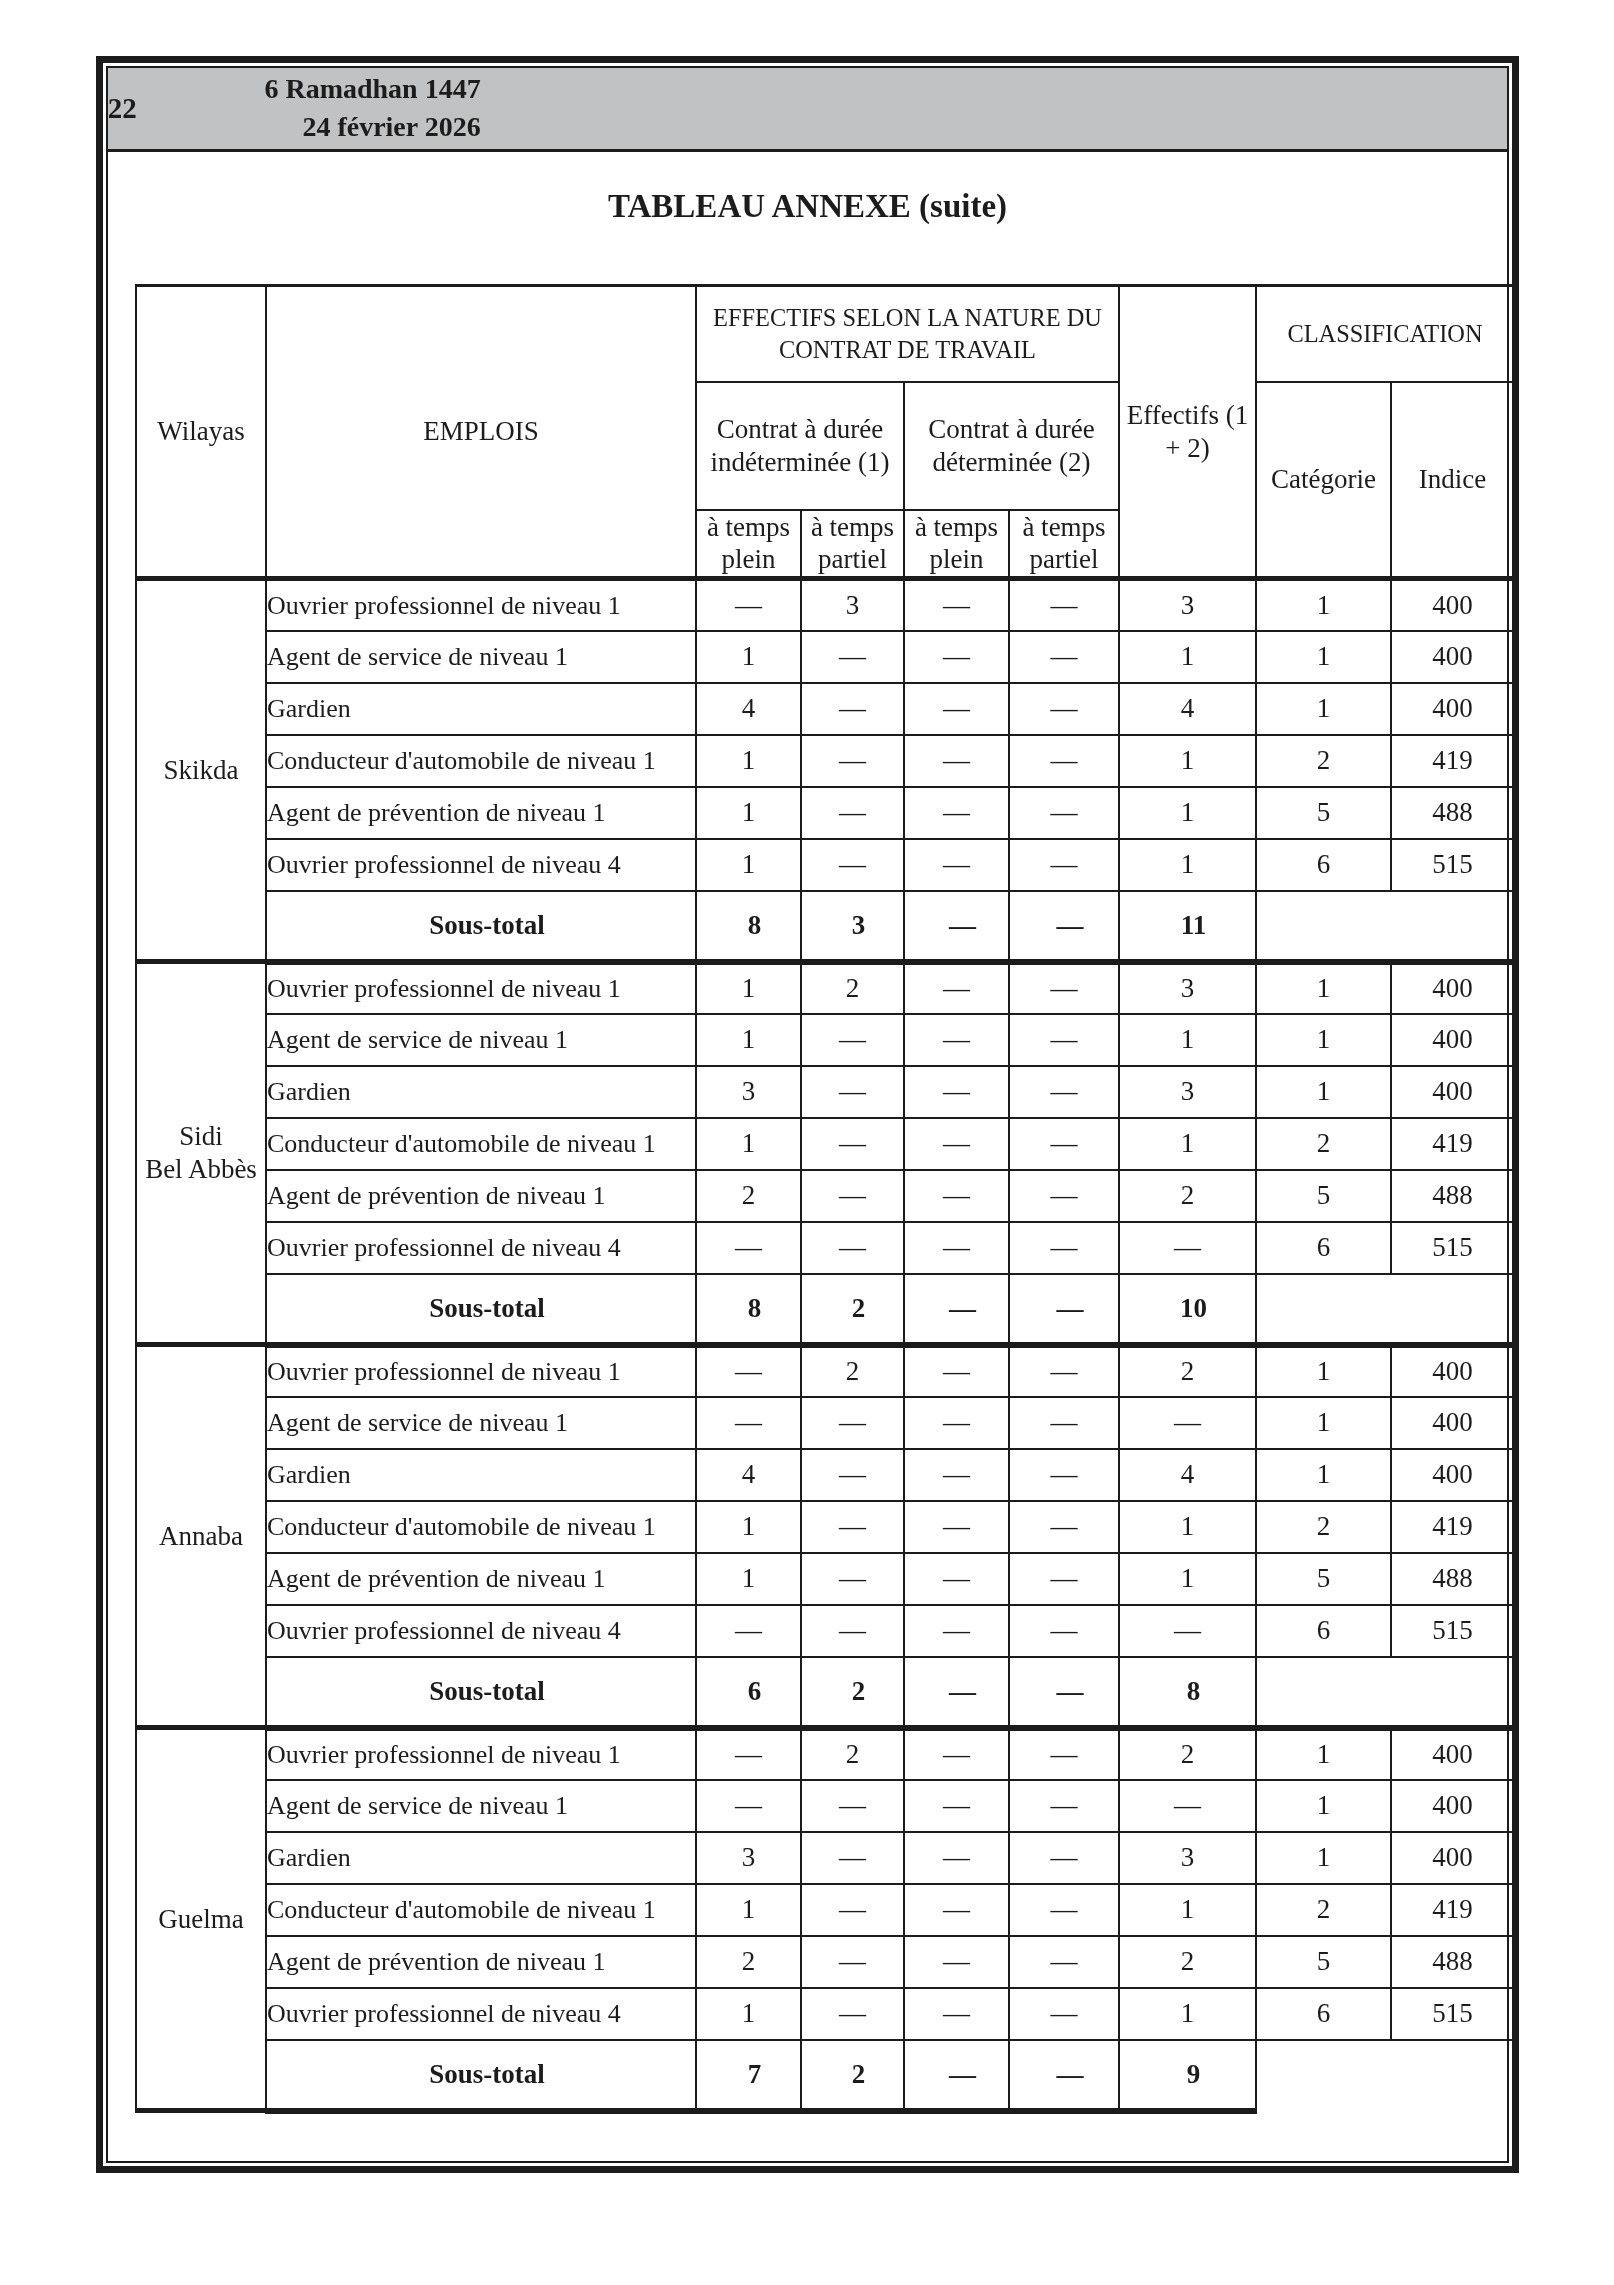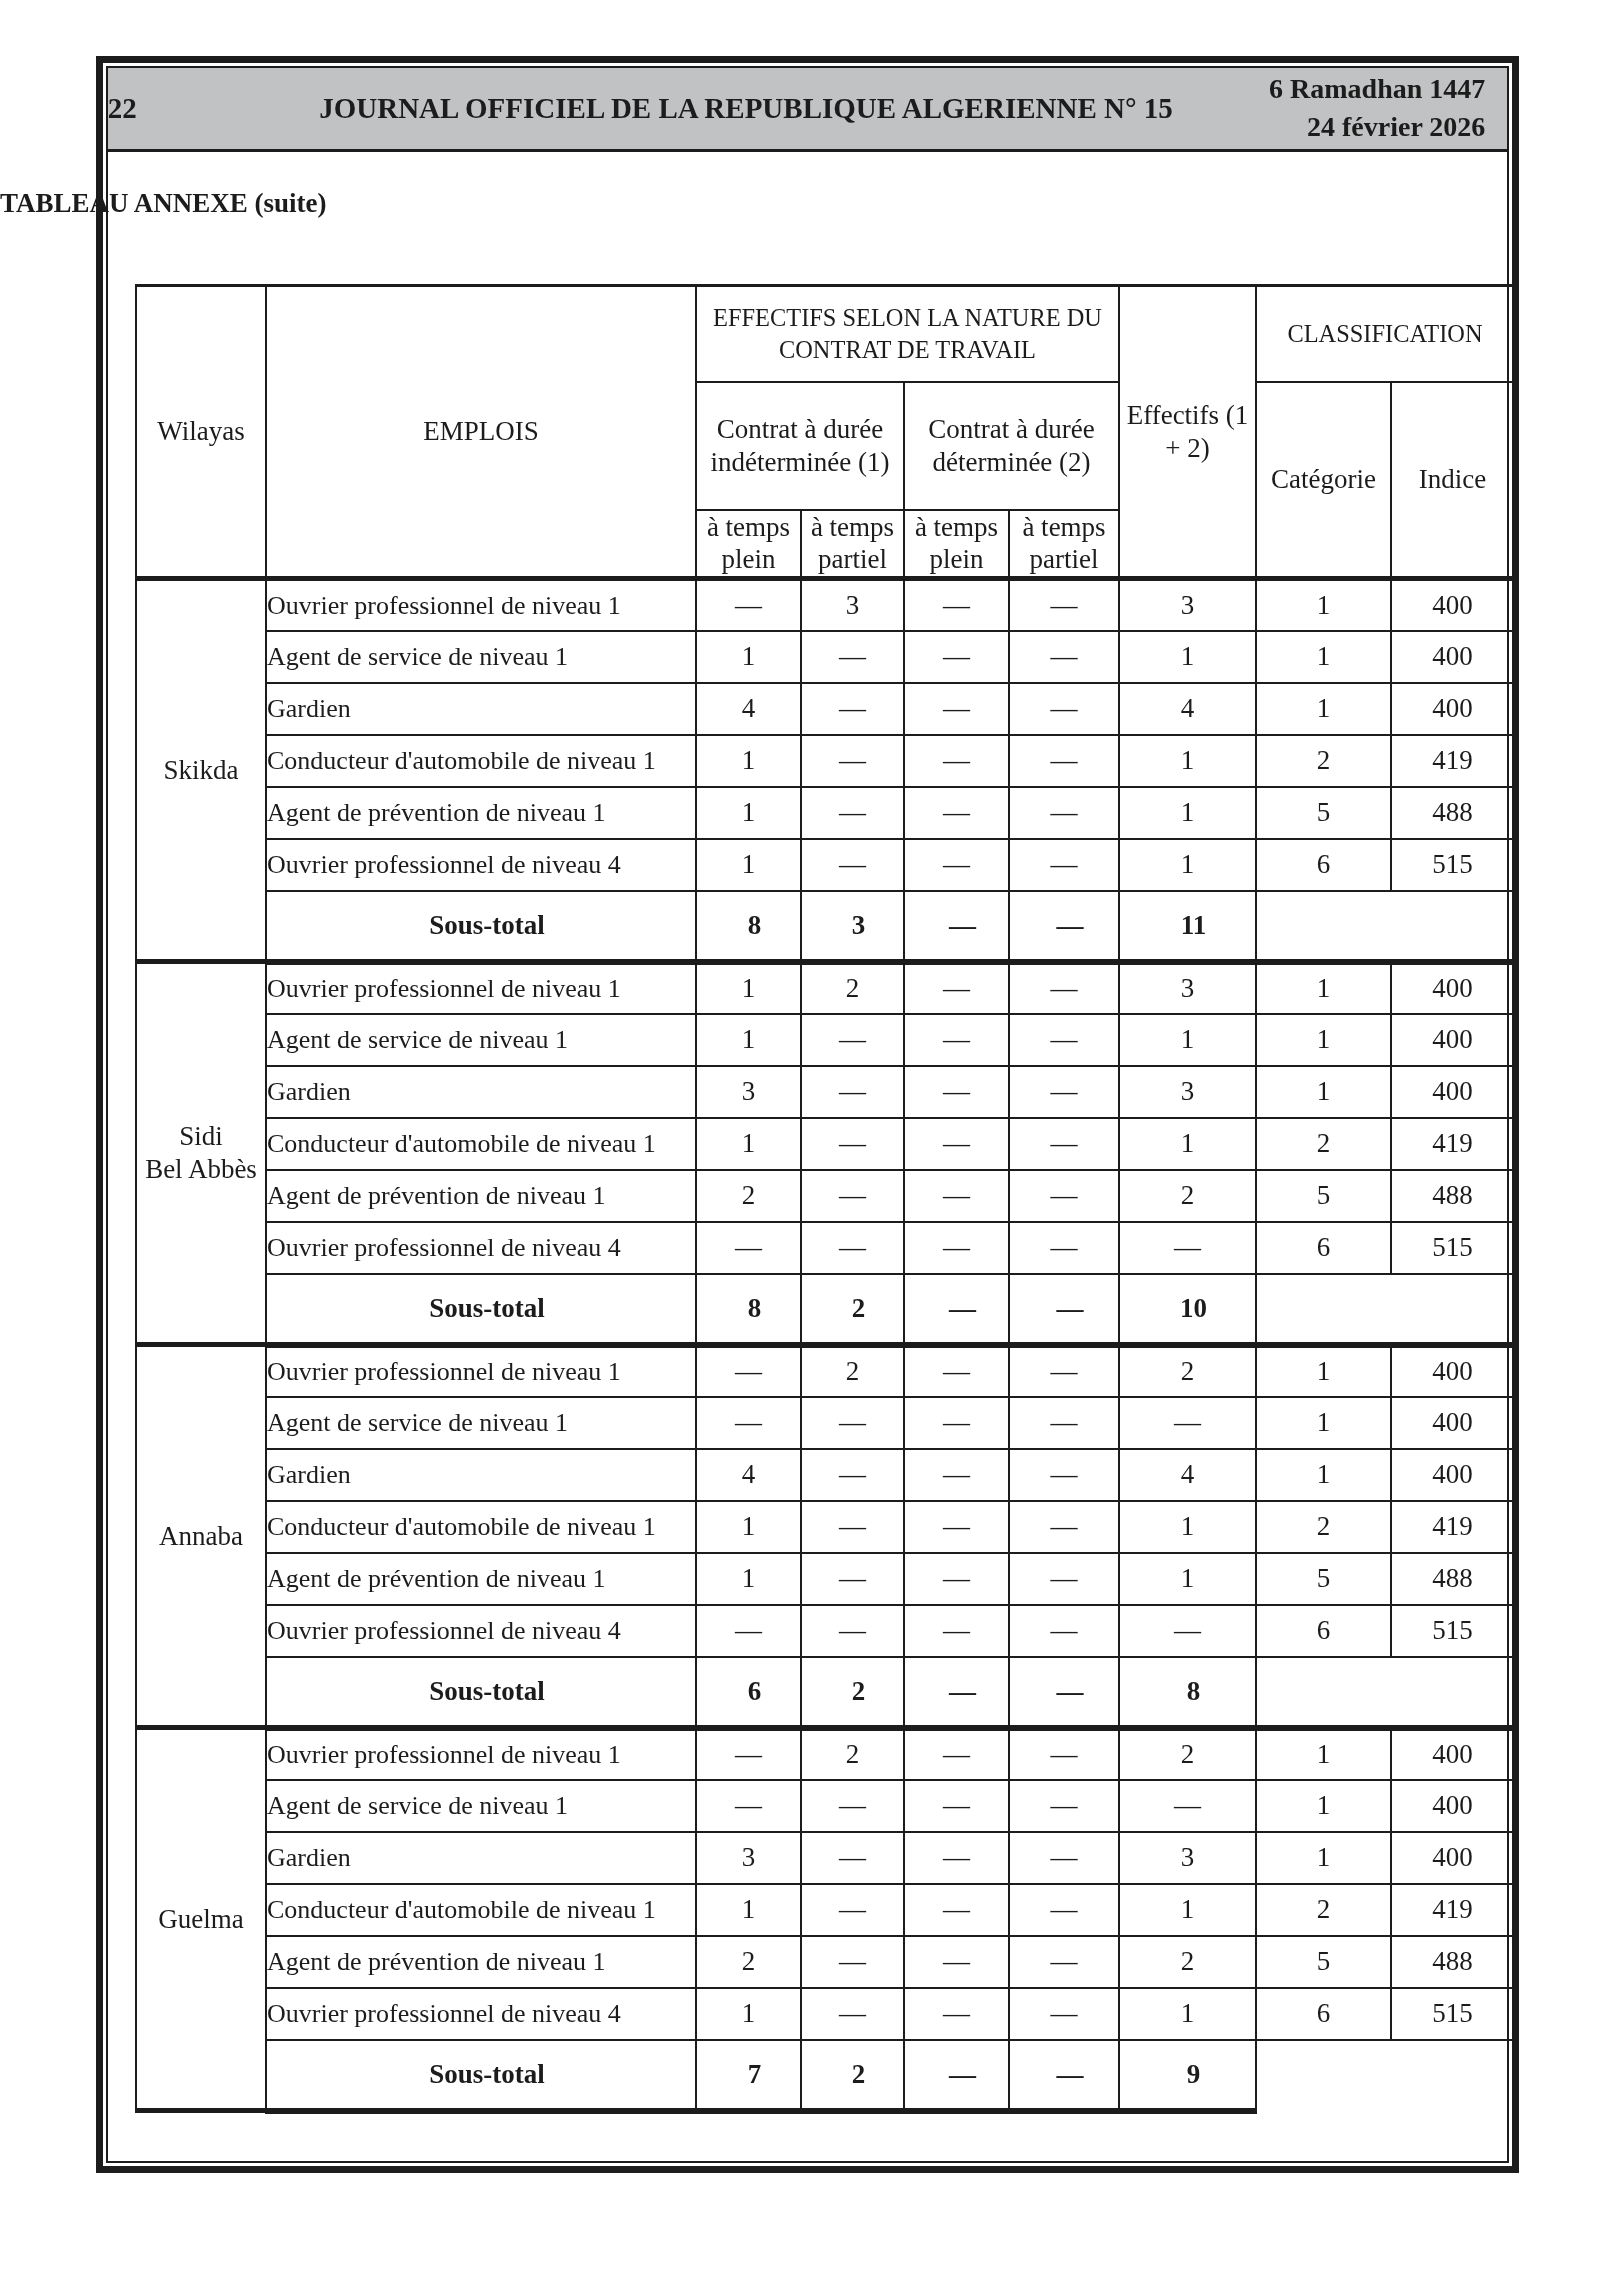--- a/index.html
+++ b/index.html
@@ -29,22 +29,22 @@
     flex:1;display:flex;align-items:center;justify-content:center;
     font-weight:bold;font-size:29px;white-space:nowrap;
   }
   .mh-right{
     width:237px;padding-right:22px;display:flex;flex-direction:column;
     justify-content:center;text-align:right;font-weight:bold;font-size:28px;
     line-height:1.35;
   }
   
   .doc-title{
-    position:absolute;left:0;right:0;top:188px;
-    font-weight:bold;font-size:27px;
+    position:absolute;left:0;right:0;top:188px;text-align:center;
+    font-weight:bold;font-size:33px;
   }
   
   table.annexe{
     position:absolute;left:135px;top:284px;width:1378px;
     border-collapse:collapse;table-layout:fixed;
   }
   table.annexe th,table.annexe td{
     border:2.7px solid #1c1c1c;padding:0;vertical-align:middle;
     font-weight:normal;box-sizing:border-box;
   }
@@ -64,21 +64,20 @@
   tr.st td.notch{border-right:none;border-bottom:none;} 
 </style>
 </head>
 <body>
 
 <div class="frame">
   <div class="frame-inner">
 
     <div class="masthead">
       <div class="mh-left">22</div>
-      <div class="mh-center">JOURNAL OFFICIEL DE LA REPUBLIQUE ALGERIENNE N° 15</div>
       <div class="mh-right">
         <span>6 Ramadhan 1447</span>
         <span>24 février 2026</span>
       </div>
     </div>
 
   </div>
 </div>
 
 <div class="doc-title">TABLEAU ANNEXE (suite)</div>

